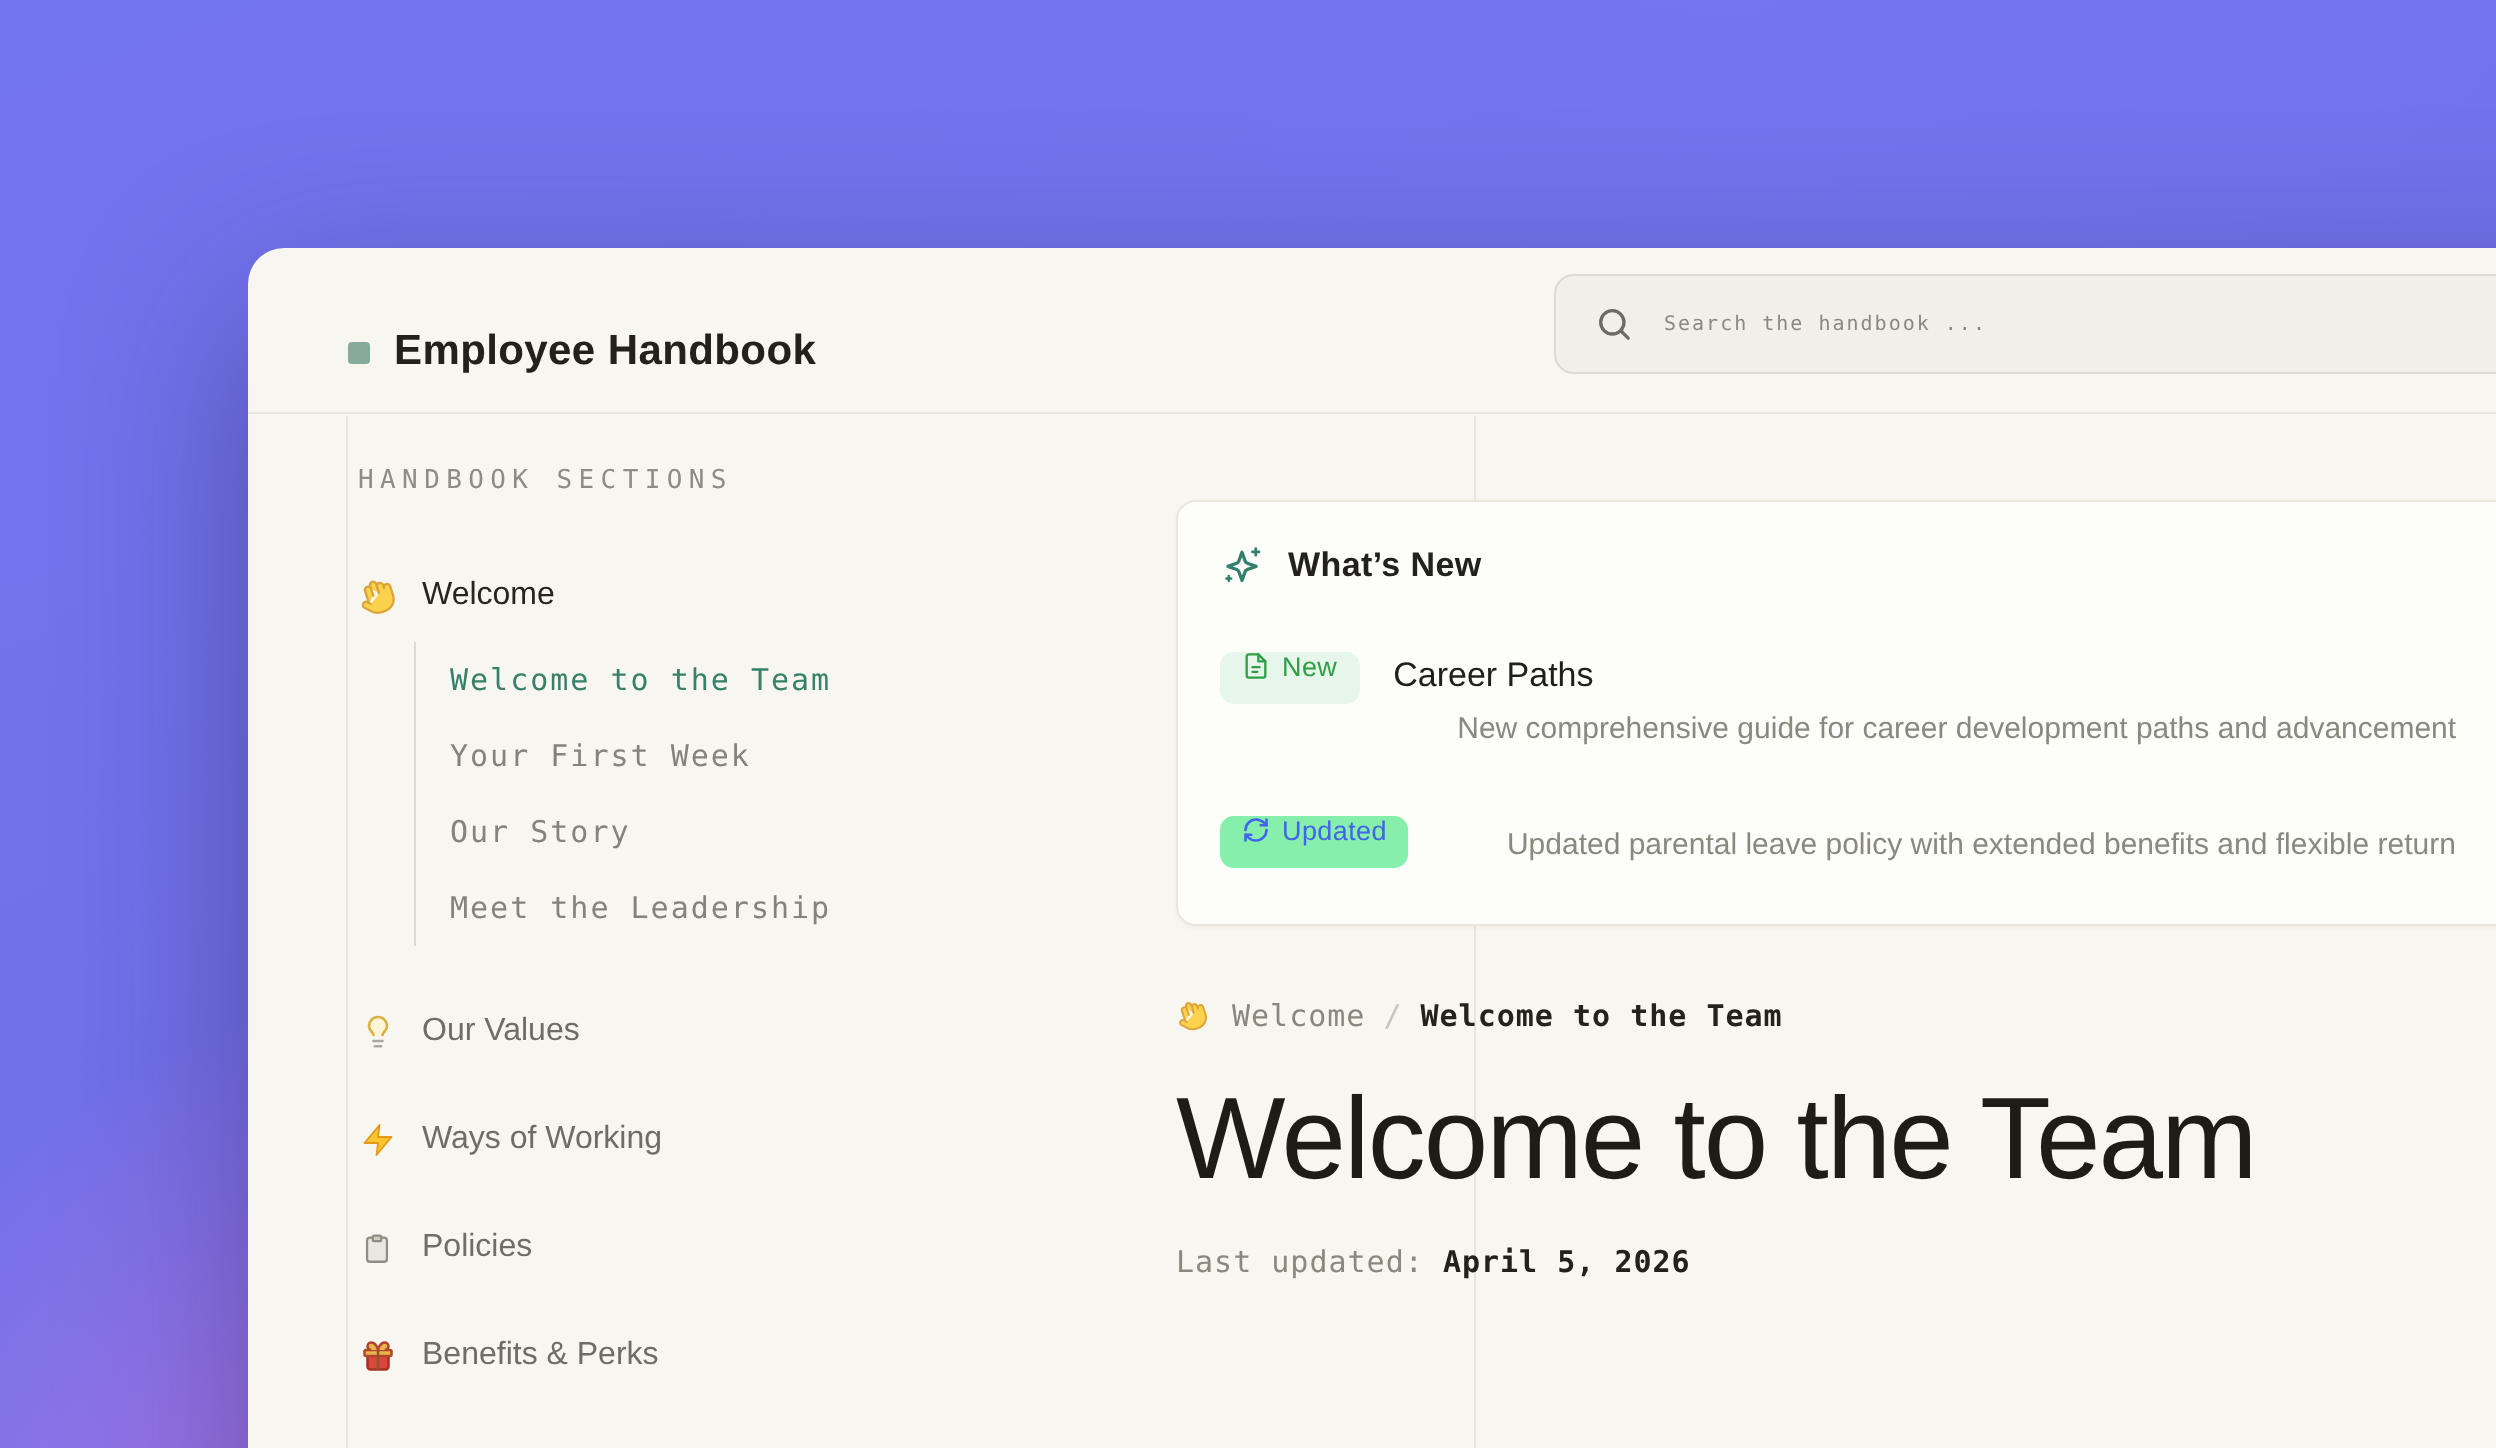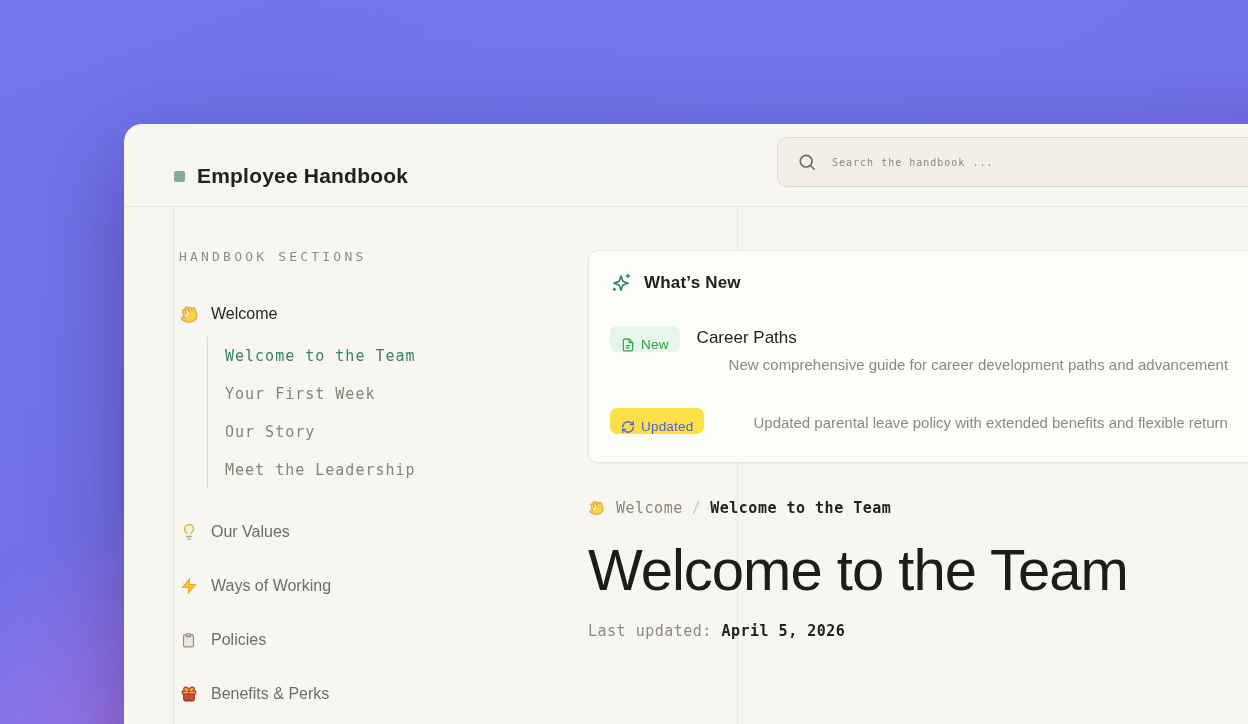--- a/index.html
+++ b/index.html
@@ -34,21 +34,21 @@
     display:flex; align-items:center; gap:15px; padding:0 19px; cursor:text;
   }
   .search-text { font-family:"DejaVu Sans Mono", monospace; font-size:10px; letter-spacing:1px; color:#8b897e; }
 
   
   .v-rule { position:absolute; top:84px; bottom:0; width:1px; background:#e8e5da; z-index:0; }
   .v-rule.one { left:49px; }
   .v-rule.two { left:613px; }
 
   
-  .sidebar { position:absolute; left:51px; top:84px; width:340px; z-index:1; }
+  .sidebar { position:absolute; left:51px; top:68px; width:340px; z-index:1; }
   .sb-heading {
     margin:41px 0 0 4px; font-family:"DejaVu Sans Mono", monospace;
     font-size:13px; letter-spacing:3.2px; color:#8f8d83;
   }
   .section { margin-left:4px; }
   .section-row {
     display:flex; align-items:center; gap:13px; height:22px;
     font-size:16px; color:#6f6e65; cursor:pointer;
   }
   .section-row.active { color:#26251f; }
@@ -73,26 +73,26 @@
     margin-top:42px; width:846px;
     background:#fdfdfa; border:1px solid #e9e6db; border-radius:10px;
     padding:21px 22px 28px 21px;
     box-shadow:0 1px 3px rgba(60,50,20,.04);
     position:relative; z-index:2;
   }
   .wn-title-row { display:flex; align-items:center; gap:12px; }
   .wn-title { font-size:17px; font-weight:700; color:#22211c; letter-spacing:.2px; }
   .wn-item { display:flex; align-items:flex-start; gap:17px; margin-top:32px; cursor:pointer; }
   .badge {
-    display:inline-flex; align-items:flex-end; gap:6px; height:26px;
+    display:inline-flex; align-items:flex-start; gap:6px; height:26px;
     padding:0 11px; border-radius:7px; flex:none;
     font-size:13.5px; font-weight:500; letter-spacing:.2px;
   }
   .badge.new { background:#e7f6ea; color:#2f9e44; }
-  .badge.updated { background:#fde047; color:#4263eb; }
+  .badge.updated { background:#86efac; color:#4263eb; }
   .wn-item-text { min-width:0; }
   .wn-item-title { font-size:17px; font-weight:500; color:#201f1a; line-height:24px; }
   .wn-item-desc { margin-top:4px; font-size:15px; color:#8a8980; line-height:22px; white-space:nowrap;padding-left:32px; }
 
   .breadcrumb { margin-top:36px; display:flex; align-items:center; gap:9px;
     font-family:"DejaVu Sans Mono", monospace; font-size:15px; letter-spacing:.5px; }
   .breadcrumb .emoji { width:17px; height:17px; display:inline-flex; margin-right:2px; }
   .bc-section { color:#8a887d; cursor:pointer; }
   .bc-sep { color:#c9c6bb; }
   .bc-page { color:#23221c; font-weight:700; }

